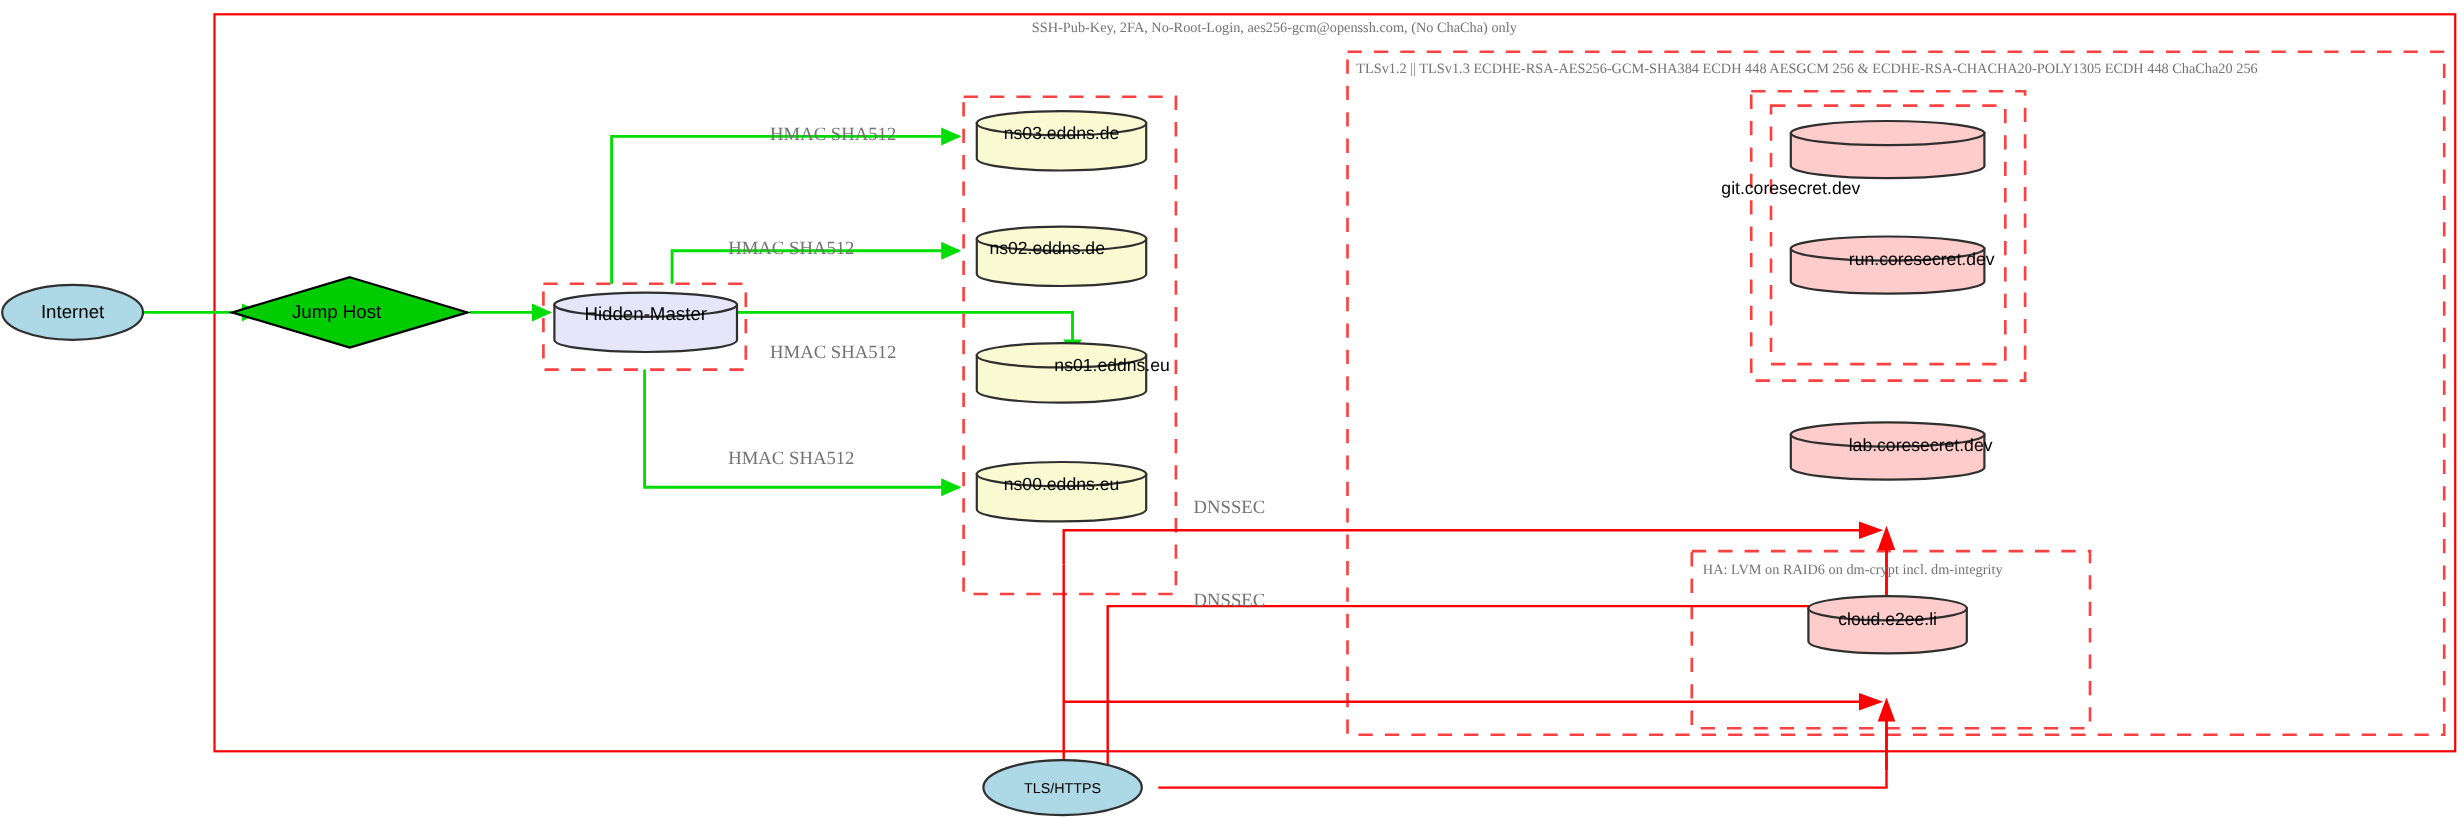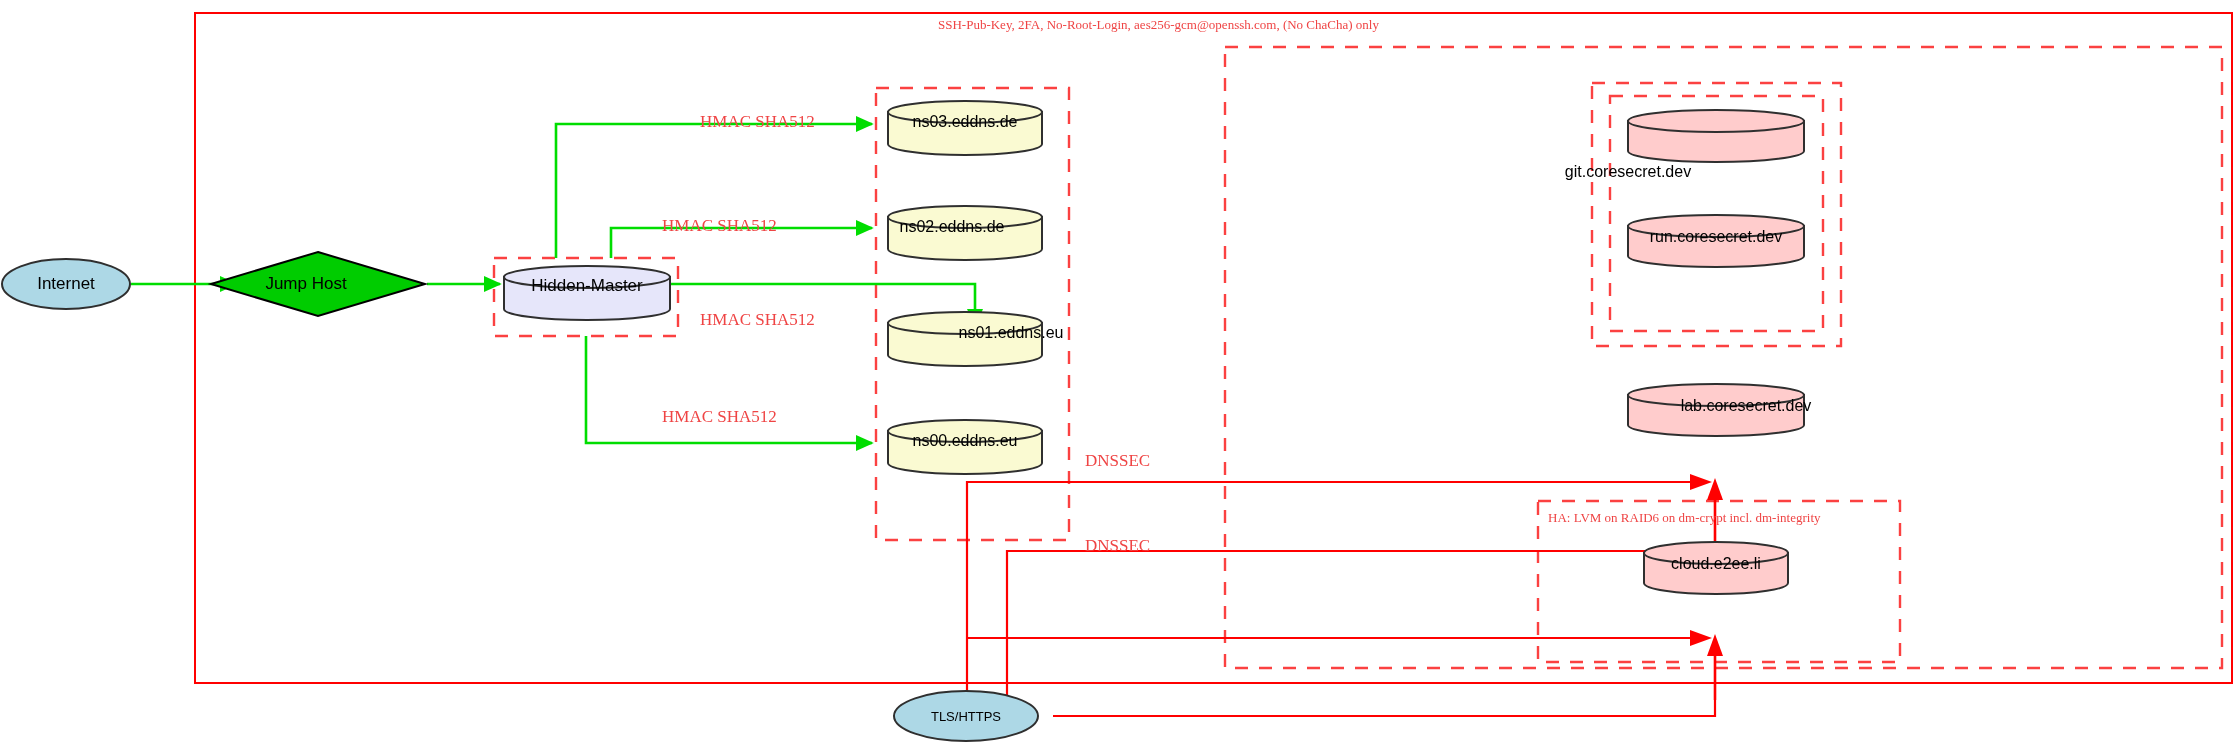--- a/index.html
+++ b/index.html
@@ -1,21 +1,21 @@
 <!DOCTYPE html>
 <html><head>
 <meta charset="utf-8">
 <style>
   html,body{margin:0;padding:0;background:#ffffff;}
   #stage{
     position:relative;width:2240px;height:744px;background:#ffffff;
     font-family:"Liberation Sans", sans-serif;overflow:hidden;
   }
   svg.layer{position:absolute;left:0;top:0;width:2240px;height:744px;}
-  .lbl{position:absolute;white-space:nowrap;color:#ef4444;text-align:center;}
+  .lbl{position:absolute;white-space:nowrap;color:#737373;text-align:center;}
   .serif{font-family:"Liberation Serif", serif;}
 
   
   .node-text{
     position:absolute;display:flex;align-items:center;justify-content:center;
     font-family:"Liberation Sans", sans-serif;color:#000;white-space:nowrap;
     pointer-events:none;
   }
 </style>
 </head>
@@ -133,28 +133,29 @@
   <div class="node-text" style="left:242px;top:270px;width:128px;height:28px;font-size:17px;">Jump Host</div>
 
   <div class="node-text" style="left:504px;top:272px;width:166px;height:28px;font-size:17px;">Hidden-Master</div>
 
   <div class="node-text" style="left:888px;top:109px;width:154px;height:26px;font-size:16px;">ns03.eddns.de</div>
   <div class="node-text" style="left:888px;top:214px;width:128px;height:26px;font-size:16px;">ns02.eddns.de</div>
   <div class="node-text" style="left:888px;top:320px;width:154px;height:26px;font-size:16px;padding-left:46px;">ns01.eddns.eu</div>
   <div class="node-text" style="left:888px;top:428px;width:154px;height:26px;font-size:16px;">ns00.eddns.eu</div>
 
   <div class="node-text" style="left:1540px;top:119px;width:176px;height:26px;font-size:16px;margin-top:40px;">git.coresecret.dev</div>
-  <div class="node-text" style="left:1628px;top:224px;width:176px;height:26px;font-size:16px;">run.coresecret.dev</div>
+  <div class="node-text" style="left:1628px;top:224px;width:176px;height:26px;font-size:16px;padding-left:31px;">run.coresecret.dev</div>
   <div class="node-text" style="left:1628px;top:393px;width:140px;height:26px;font-size:16px;margin-left:48px;">lab.coresecret.dev</div>
   <div class="node-text" style="left:1644px;top:551px;width:144px;height:26px;font-size:16px;">cloud.e2ee.li</div>
 
   <div class="node-text" style="left:894px;top:702px;width:144px;height:28px;font-size:13px;">TLS/HTTPS</div>
 
   <div class="lbl serif" style="left:938px;top:17px;font-size:13px;">SSH-Pub-Key, 2FA, No-Root-Login, aes256-gcm@openssh.com, (No ChaCha) only</div>
 
+  <div class="lbl serif" style="left:1233px;top:54px;font-size:13px;">TLSv1.2 || TLSv1.3 ECDHE-RSA-AES256-GCM-SHA384 ECDH 448 AESGCM 256 &amp; ECDHE-RSA-CHACHA20-POLY1305 ECDH 448 ChaCha20 256</div>
 
   <div class="lbl serif" style="left:1548px;top:510px;font-size:13px;">HA: LVM on RAID6 on dm-crypt incl. dm-integrity</div>
 
   <div class="lbl serif" style="left:700px;top:112px;font-size:17px;">HMAC SHA512</div>
   <div class="lbl serif" style="left:662px;top:216px;font-size:17px;">HMAC SHA512</div>
   <div class="lbl serif" style="left:700px;top:310px;font-size:17px;">HMAC SHA512</div>
   <div class="lbl serif" style="left:662px;top:407px;font-size:17px;">HMAC SHA512</div>
 
   <div class="lbl serif" style="left:1085px;top:451px;font-size:17px;">DNSSEC</div>
   <div class="lbl serif" style="left:1085px;top:536px;font-size:17px;">DNSSEC</div>

